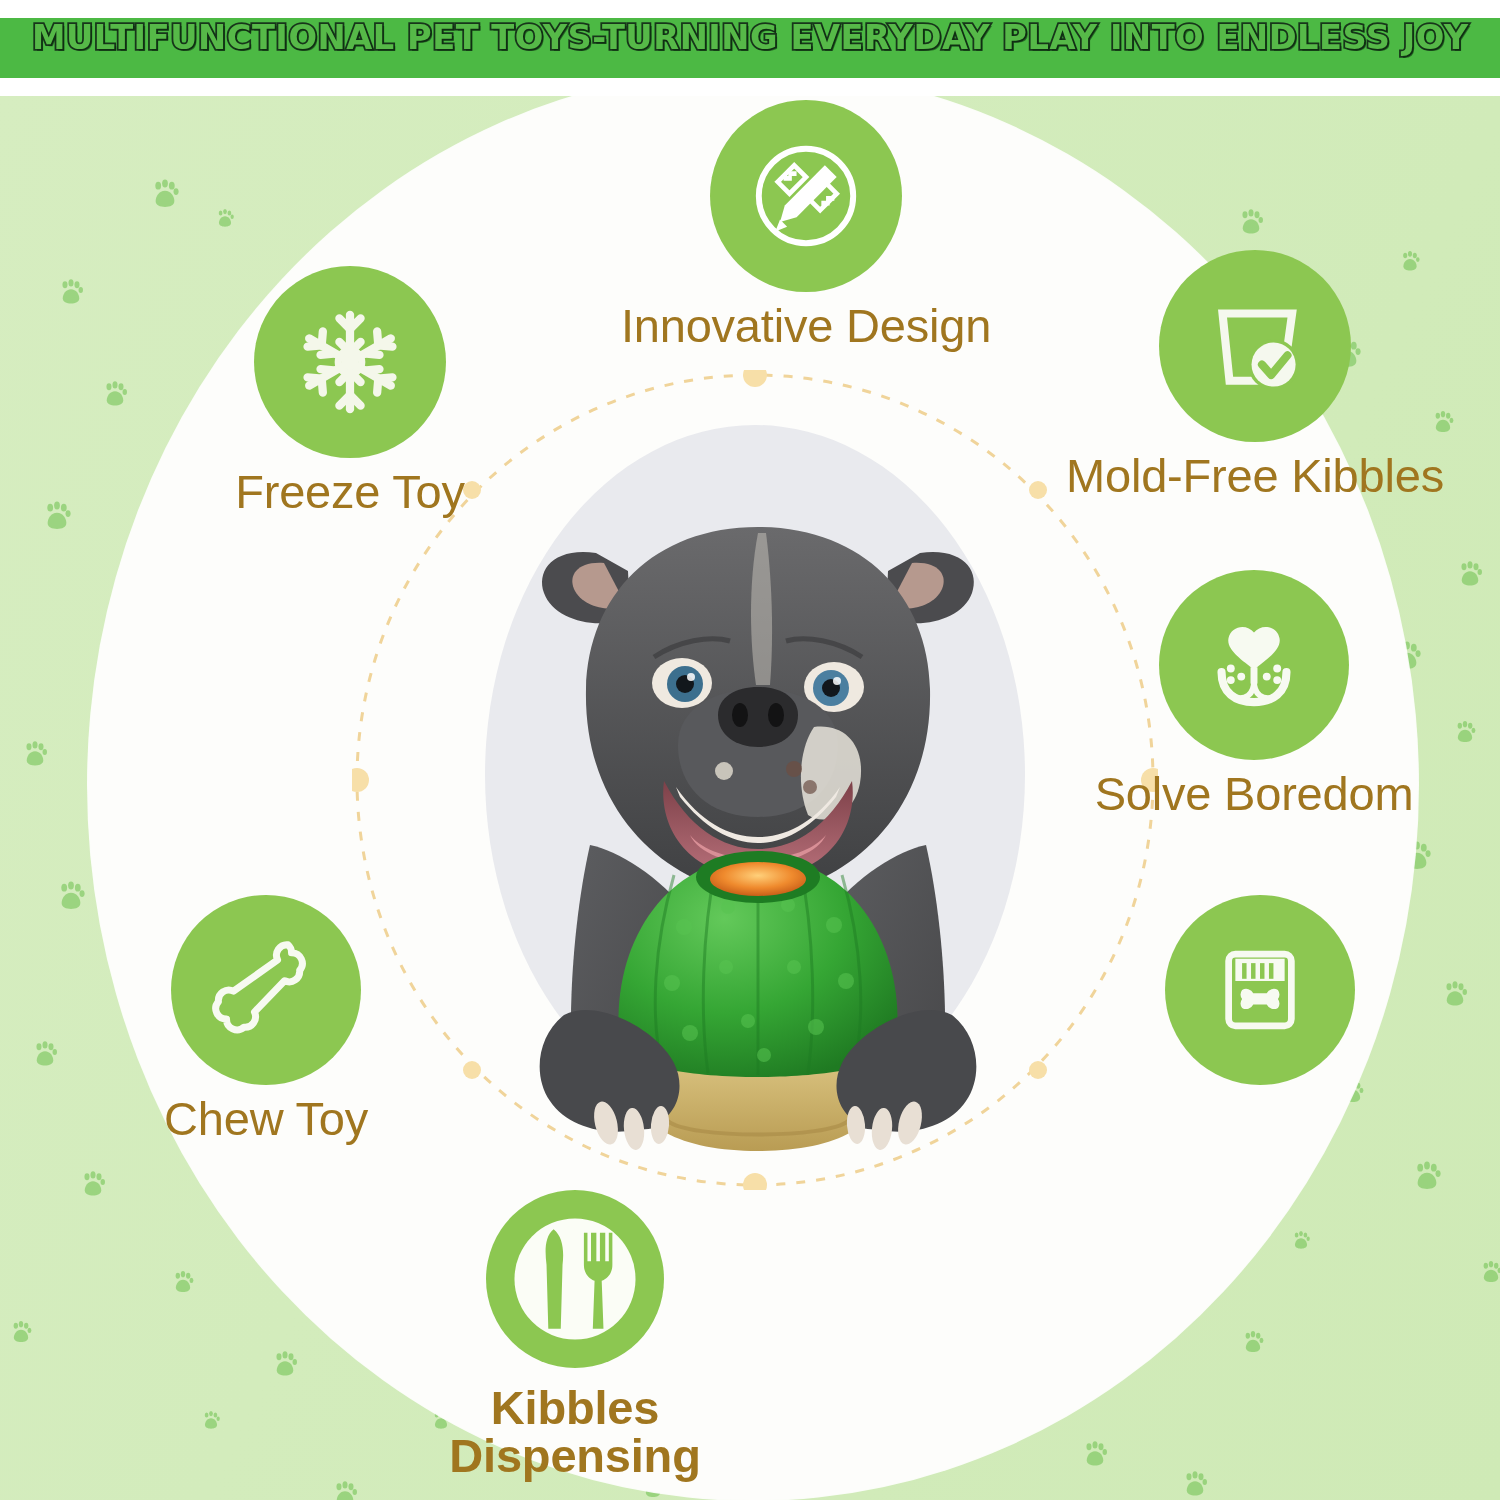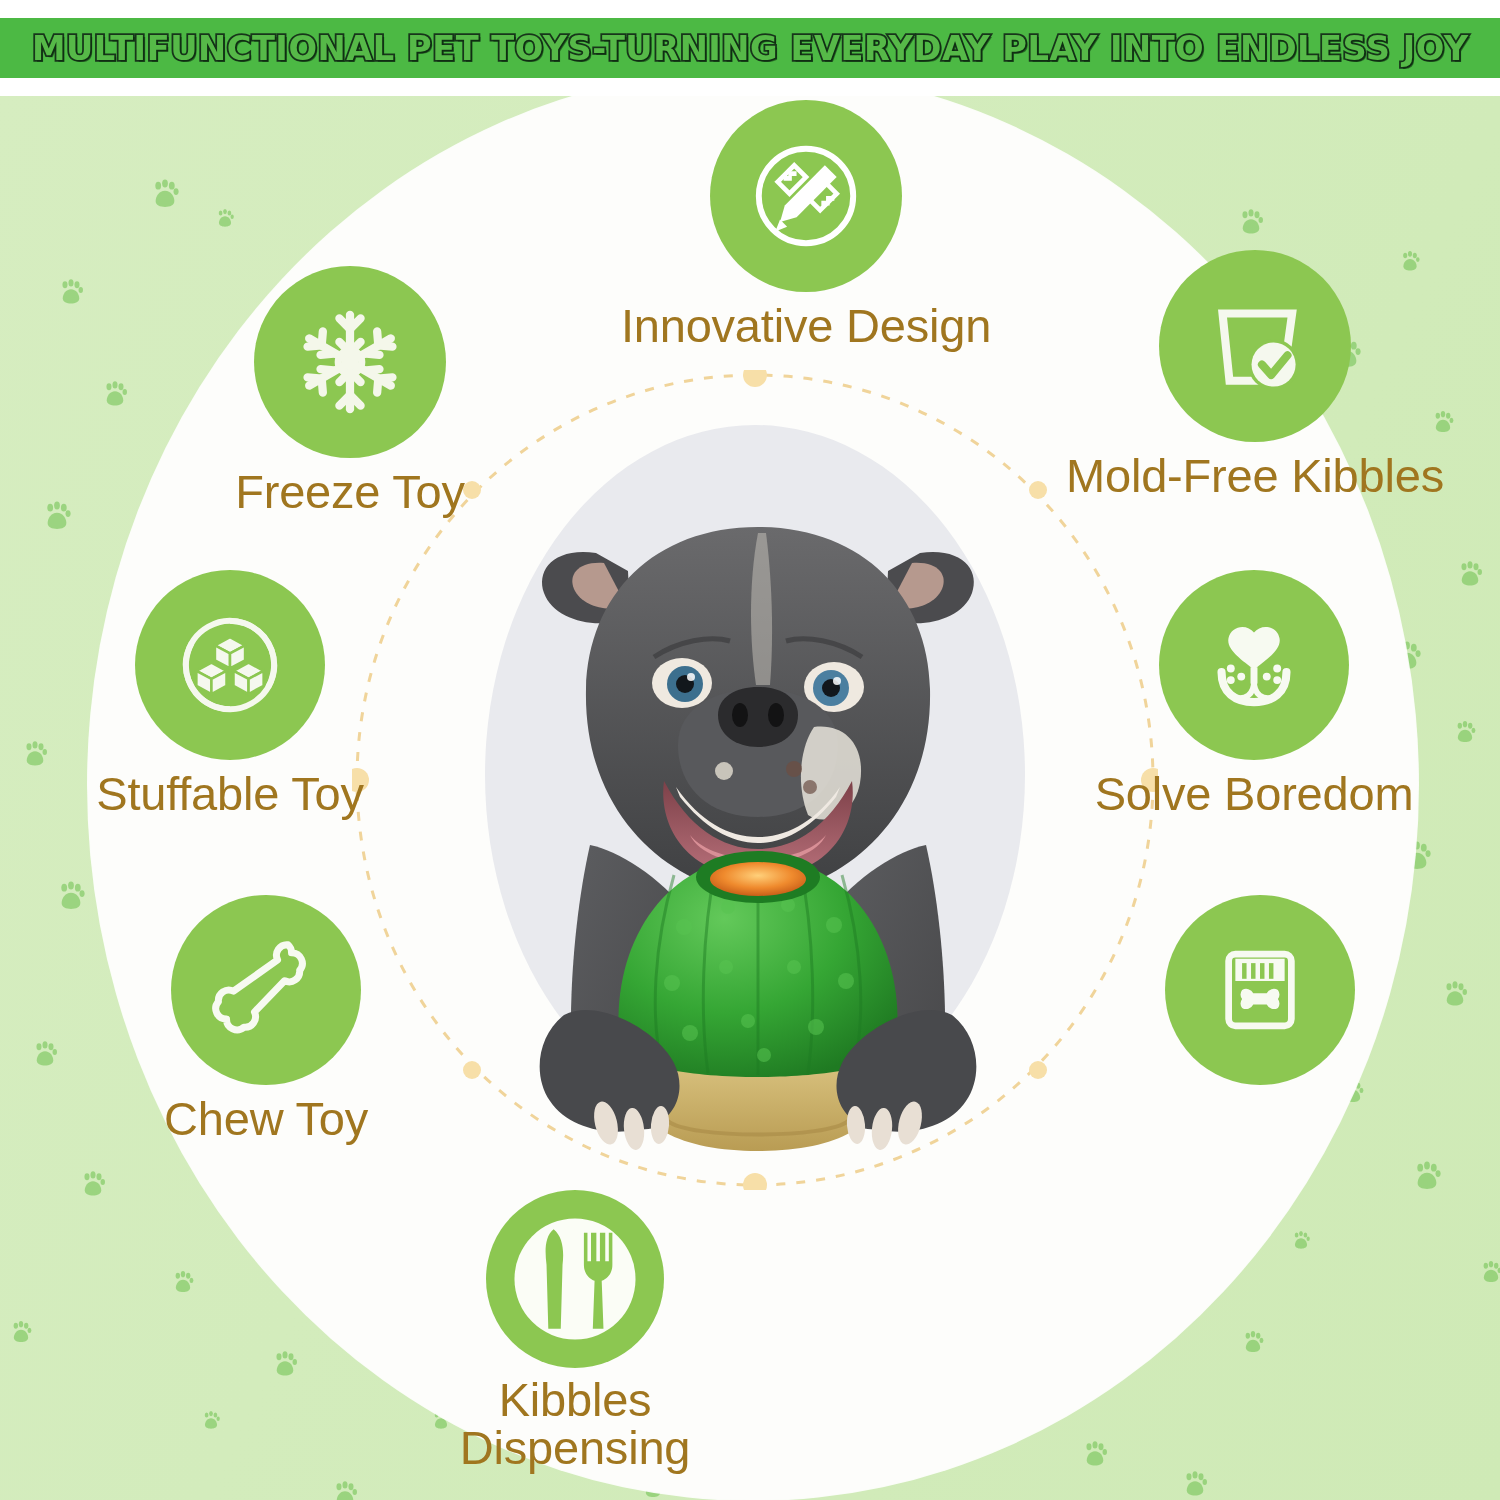--- a/index.html
+++ b/index.html
@@ -10,21 +10,21 @@
     position:relative;
   }
 
   
   #banner-wrap{
     position:absolute; left:0; top:0; width:1500px; height:96px;
     background:#ffffff; z-index:40;
   }
   #banner{
     position:absolute; left:0; top:18px; width:1500px; height:60px;
-    background:#4CB944; display:flex; align-items:center; justify-content:center;
+    background:#4CB944; display:flex; justify-content:center;
     overflow:hidden;
   }
   #banner-text{
     font-family:"DejaVu Sans", sans-serif;
     font-weight:bold; font-size:33px; letter-spacing:0.5px;
     white-space:nowrap;
     color:#56B948;
     transform:scaleX(1.02);
     -webkit-text-stroke:3.5px #17351a;
     paint-order:stroke fill;
@@ -101,21 +101,21 @@
   #n-boredom .bubble{ width:190px; height:190px; margin:0 auto; }
 
   #n-chew{ left:56px;   top:815px;  width:420px; }
   #n-chew .bubble{ width:190px; height:190px; margin:0 auto; }
 
   #n-crate{ left:1050px; top:815px;  width:420px; }
   #n-crate .bubble{ width:190px; height:190px; margin:0 auto; }
 
   #n-kibbles{ left:375px;  top:1110px; width:400px; }
   #n-kibbles .bubble{ width:178px; height:178px; margin:0 auto; }
-  #n-kibbles .label{ margin-top:8px; }
+  #n-kibbles .label{ margin-top:16px;font-weight:bold; }
 
   #n-separation{ left:745px; top:1105px; width:420px; }
   #n-separation .bubble{ width:168px; height:168px; margin:0 auto; }
   #n-separation .label{ margin-top:2px; }
 
   
   #dog-photo{
     position:absolute; left:478px; top:395px; width:560px; height:700px;
   }
 </style>
@@ -712,42 +712,20 @@
           <path d="M22 22 H82 L74 80 H28 Z" fill="none" stroke="#f5f8ee" stroke-width="7"></path>
           <circle cx="66" cy="66" r="22" fill="#8CC751"></circle>
           <circle cx="66" cy="66" r="19" fill="#f5f8ee"></circle>
           <path d="M56 66 l8 9 14 -17" fill="none" stroke="#8CC751" stroke-width="7" stroke-linecap="round" stroke-linejoin="round"></path>
         </svg>
       </span>
     </div>
     <div class="label">Mold-Free Kibbles</div>
   </div>
 
-  <div class="node" id="n-stuff">
-    <div class="bubble">
-      <span>
-        <svg width="116" height="116" viewBox="0 0 100 100">
-          <path d="M50 12 A38 38 0 1 1 17 31" fill="none" stroke="#f5f8ee" stroke-width="5"></path>
-          <path d="M50 88 A38 38 0 1 1 83 69" fill="none" stroke="#f5f8ee" stroke-width="5"></path>
-          <g fill="#f5f8ee" stroke="#8CC751" stroke-width="2.2">
-            <path d="M50 26 l13 7 -13 7 -13 -7 z"></path>
-            <path d="M37 33 v13 l13 7 v-13 z"></path>
-            <path d="M63 33 v13 l-13 7 v-13 z"></path>
-            <path d="M34 48 l13 7 -13 7 -13 -7 z"></path>
-            <path d="M21 55 v13 l13 7 v-13 z"></path>
-            <path d="M47 55 v13 l-13 7 v-13 z"></path>
-            <path d="M66 48 l13 7 -13 7 -13 -7 z"></path>
-            <path d="M53 55 v13 l13 7 v-13 z"></path>
-            <path d="M79 55 v13 l-13 7 v-13 z"></path>
-          </g>
-        </svg>
-      </span>
-    </div>
-    <div class="label">Stuffable Toy</div>
-  </div>
 
   <div class="node" id="n-boredom">
     <div class="bubble">
       <span>
         <svg width="116" height="116" viewBox="0 0 100 100">
           <path d="M50 22 C44 14 30 16 28 27 C26 37 40 46 50 54
                    C60 46 74 37 72 27 C70 16 56 14 50 22 Z" fill="#f7faf1"></path>
           <path d="M50 52 V66" stroke="#f7faf1" stroke-width="6"></path>
           <path d="M22 56 C22 74 34 82 50 82 C66 82 78 74 78 56" fill="none" stroke="#f7faf1" stroke-width="7" stroke-linecap="round"></path>
           <path d="M50 64 C50 76 42 80 34 78" fill="none" stroke="#f7faf1" stroke-width="5"></path>

